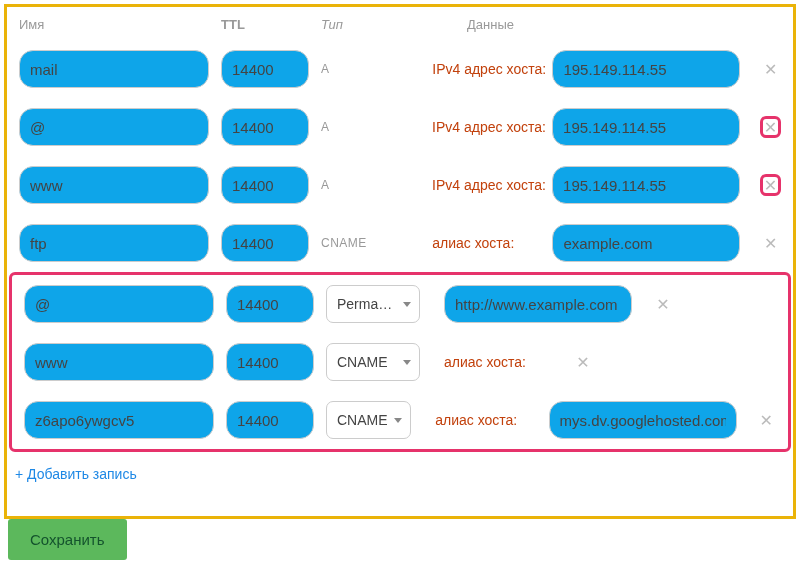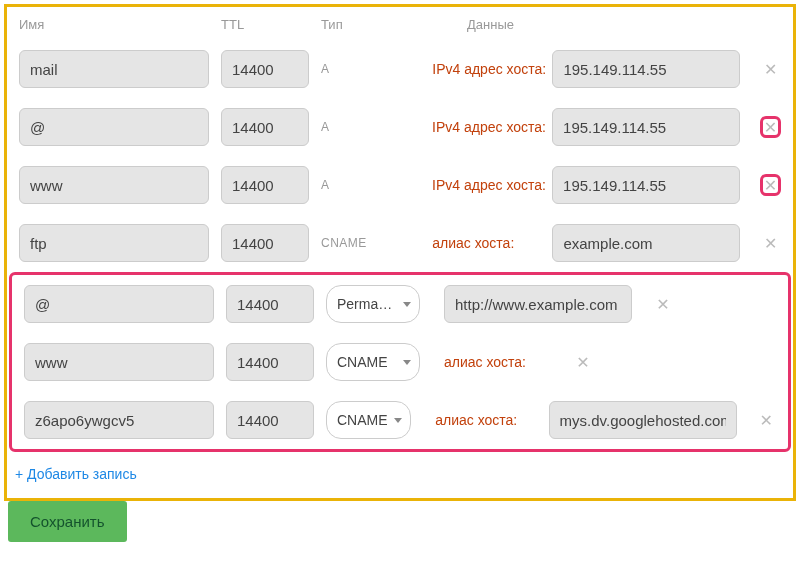--- a/index.html
+++ b/index.html
@@ -15,52 +15,52 @@
       margin: 0 auto;
     }
     .header-row {
       display: flex;
       align-items: center;
       padding: 10px 12px 8px 12px;
       color: #999;
       font-size: 13px;
     }
     .col-name { width: 202px; }
-    .col-ttl { width: 100px; }
-    .col-type { width: 118px; }
+    .col-ttl { width: 100px; font-weight: bold; }
+    .col-type { width: 118px; font-style: italic; }
     .col-data { flex: 1; margin-left: 28px; }
     .record-row {
       display: flex;
       align-items: center;
       padding: 10px 12px;
       position: relative;
     }
     .input {
       height: 38px;
       border: 1px solid #ccc;
-      border-radius: 6px;
+      border-radius: 14px;
       padding: 12px 10px;
       font-size: 15px;
       color: #444;
-      background: #e5e5e5;
+      background: #0ea5e9;
     }
     .name-input { width: 190px; margin-right: 12px; }
     .ttl-input { width: 88px; margin-right: 12px; }
     .type-static {
       width: 106px;
       font-size: 12px;
       color: #999;
       letter-spacing: 0.5px;
       margin-right: 12px;
     }
     .type-select {
       width: 94px;
       height: 38px;
       border: 1px solid #ccc;
-      border-radius: 15px;
+      border-radius: 7px;
       display: flex;
       align-items: center;
       justify-content: space-between;
       padding: 0 8px 0 10px;
       font-size: 14px;
       color: #444;
       margin-right: 24px;
       background: #fff;
       cursor: pointer;
       white-space: nowrap;
@@ -103,21 +103,21 @@
       border-radius: 6px;
       margin: 0 2px;
     }
     .highlight-del {
       border: 3px solid #e6336b;
       border-radius: 6px;
     }
     .add-link {
       color: #1e88e5;
       font-size: 14px;
-      padding: 12px 0 16px 8px;
+      padding: 12px 0 34px 8px;
       cursor: pointer;
       display: inline-block;
     }
     .footer {
       padding: 0 0 20px 4px;
     }
     .save-btn {
       background: #5cb85c;
       color: #14532d;
       border: none;

